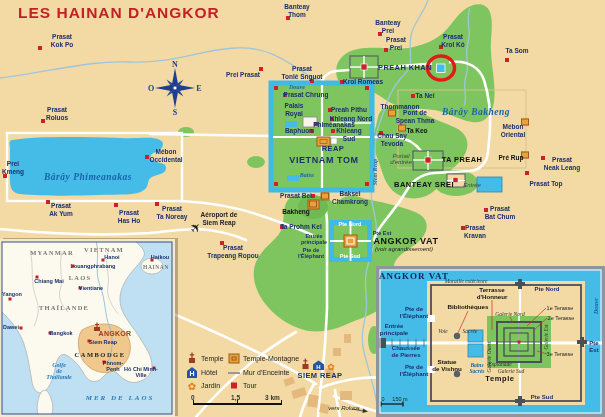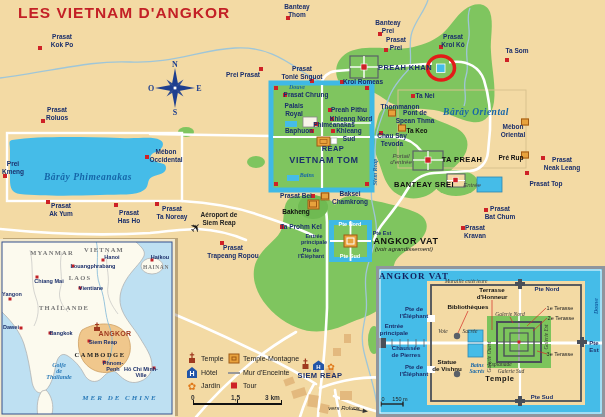--- a/index.html
+++ b/index.html
@@ -374,21 +374,21 @@
 Krol Kô</span>
       <span class="lbl " style="left: 517px; top: 51px;">Ta Som</span>
       <span class="lbl caps" style="left: 405px; top: 68px; text-align: right;">PREAH KHAN</span>
       <span class="lbl " style="left: 425px; top: 96px;">Ta Nei</span>
       <span class="lbl " style="left: 400px; top: 107px;">Thommanon</span>
       <span class="lbl " style="left: 415px; top: 117px;">Pont de
 Spean Thma</span>
       <span class="lbl black" style="left: 417px; top: 131px;">Ta Keo</span>
       <span class="lbl " style="left: 392px; top: 140px;">Chau Say
 Tevoda</span>
-      <span class="lbl water water-big" style="left: 476px; top: 112px;">Bârây Oriental</span>
+      <span class="lbl water water-big" style="left: 476px; top: 112px;">Bârây Bakheng</span>
       <span class="lbl " style="left: 513px; top: 131px;">Mébon
 Oriental</span>
       <span class="lbl black" style="left: 511px; top: 158px;">Pré Rup</span>
       <span class="lbl " style="left: 562px; top: 164px;">Prasat
 Neak Leang</span>
       <span class="lbl grayit" style="left: 401px; top: 159px;">Portail
 d'entrée</span>
       <span class="lbl black caps" style="left: 462px; top: 160px;">TA PREAH</span>
       <span class="lbl black caps" style="left: 424px; top: 185px;">BANTEAY SREI</span>
       <span class="lbl grayit" style="left: 472px; top: 185px;">Entrée</span>
@@ -473,21 +473,21 @@
       <span class="lbl angkor" style="left: 115px; top: 333px;">ANGKOR</span>
       <span class="lbl city" style="left: 103px; top: 342px;">Siem Reap</span>
       <span class="lbl country dark" style="left: 100px; top: 354px;">CAMBODGE</span>
       <span class="lbl sealbl" style="left: 59px; top: 371px;">Golfe
 de
 Thaïlande</span>
       <span class="lbl city" style="left: 113px; top: 366px;">Phnom-
 Penh</span>
       <span class="lbl city" style="left: 141px; top: 372px;">Hô Chi Minh-
 Ville</span>
-      <span class="lbl sealbl caps" style="left: 120px; top: 398px;">MER DE CHINE</span>
+      <span class="lbl sealbl caps" style="left: 120px; top: 398px;">MER DE LAOS</span>
       <span class="lbl vtitle" style="left: 414px; top: 276px;">ANGKOR VAT</span>
       <span class="lbl vit" style="left: 466px; top: 281px;">Muraille extérieure</span>
       <span class="lbl vnavy" style="left: 547px; top: 290px;">Pte Nord</span>
       <span class="lbl vblack" style="left: 492px; top: 293px;">Terrasse
 d'Honneur</span>
       <span class="lbl vblack" style="left: 468px; top: 307px;">Bibliothèques</span>
       <span class="lbl vsm" style="left: 560px; top: 308px;">1e Terasse</span>
       <span class="lbl vsm" style="left: 561px; top: 318px;">2e Terasse</span>
       <span class="lbl vgal" style="left: 510px; top: 314px;">Galerie Nord</span>
       <span class="lbl vdouve vert" style="left: 596px; top: 306px;">Douve</span>
@@ -510,21 +510,21 @@
       <span class="lbl vgal" style="left: 500px; top: 364px;">Esplanade</span>
       <span class="lbl vgal" style="left: 511px; top: 371px;">Galerie Sud</span>
       <span class="lbl vblack lg" style="left: 500px; top: 379px;">Temple</span>
       <span class="lbl vsm" style="left: 560px; top: 354px;">3e Terasse</span>
       <span class="lbl vnavy" style="left: 594px; top: 347px;">Pte Est</span>
       <span class="lbl vnavy" style="left: 542px; top: 398px;">Pte Sud</span>
       <span class="lbl vsm" style="left: 383px; top: 399px;">0</span>
       <span class="lbl vsm" style="left: 400px; top: 399px;">150 m</span>
     </div>
 
-<h1 class="map-title">LES VIETNAM D'ANGKOR</h1>
+<h1 class="map-title">LES HAINAN D'ANGKOR</h1>
 
 <div>
   <span class="legend-item" style="left:186px;top:352px">
     <svg width="12" height="13" viewBox="0 0 12 13">
           <rect x="3" y="6" width="6" height="5" fill="#A03A20"></rect>
           <rect x="5.4" y="0.5" width="1.2" height="6" fill="#A03A20"></rect>
           <rect x="3.8" y="2.2" width="4.4" height="1.2" fill="#A03A20"></rect>
         </svg>
     <span>Temple</span>
   </span>

